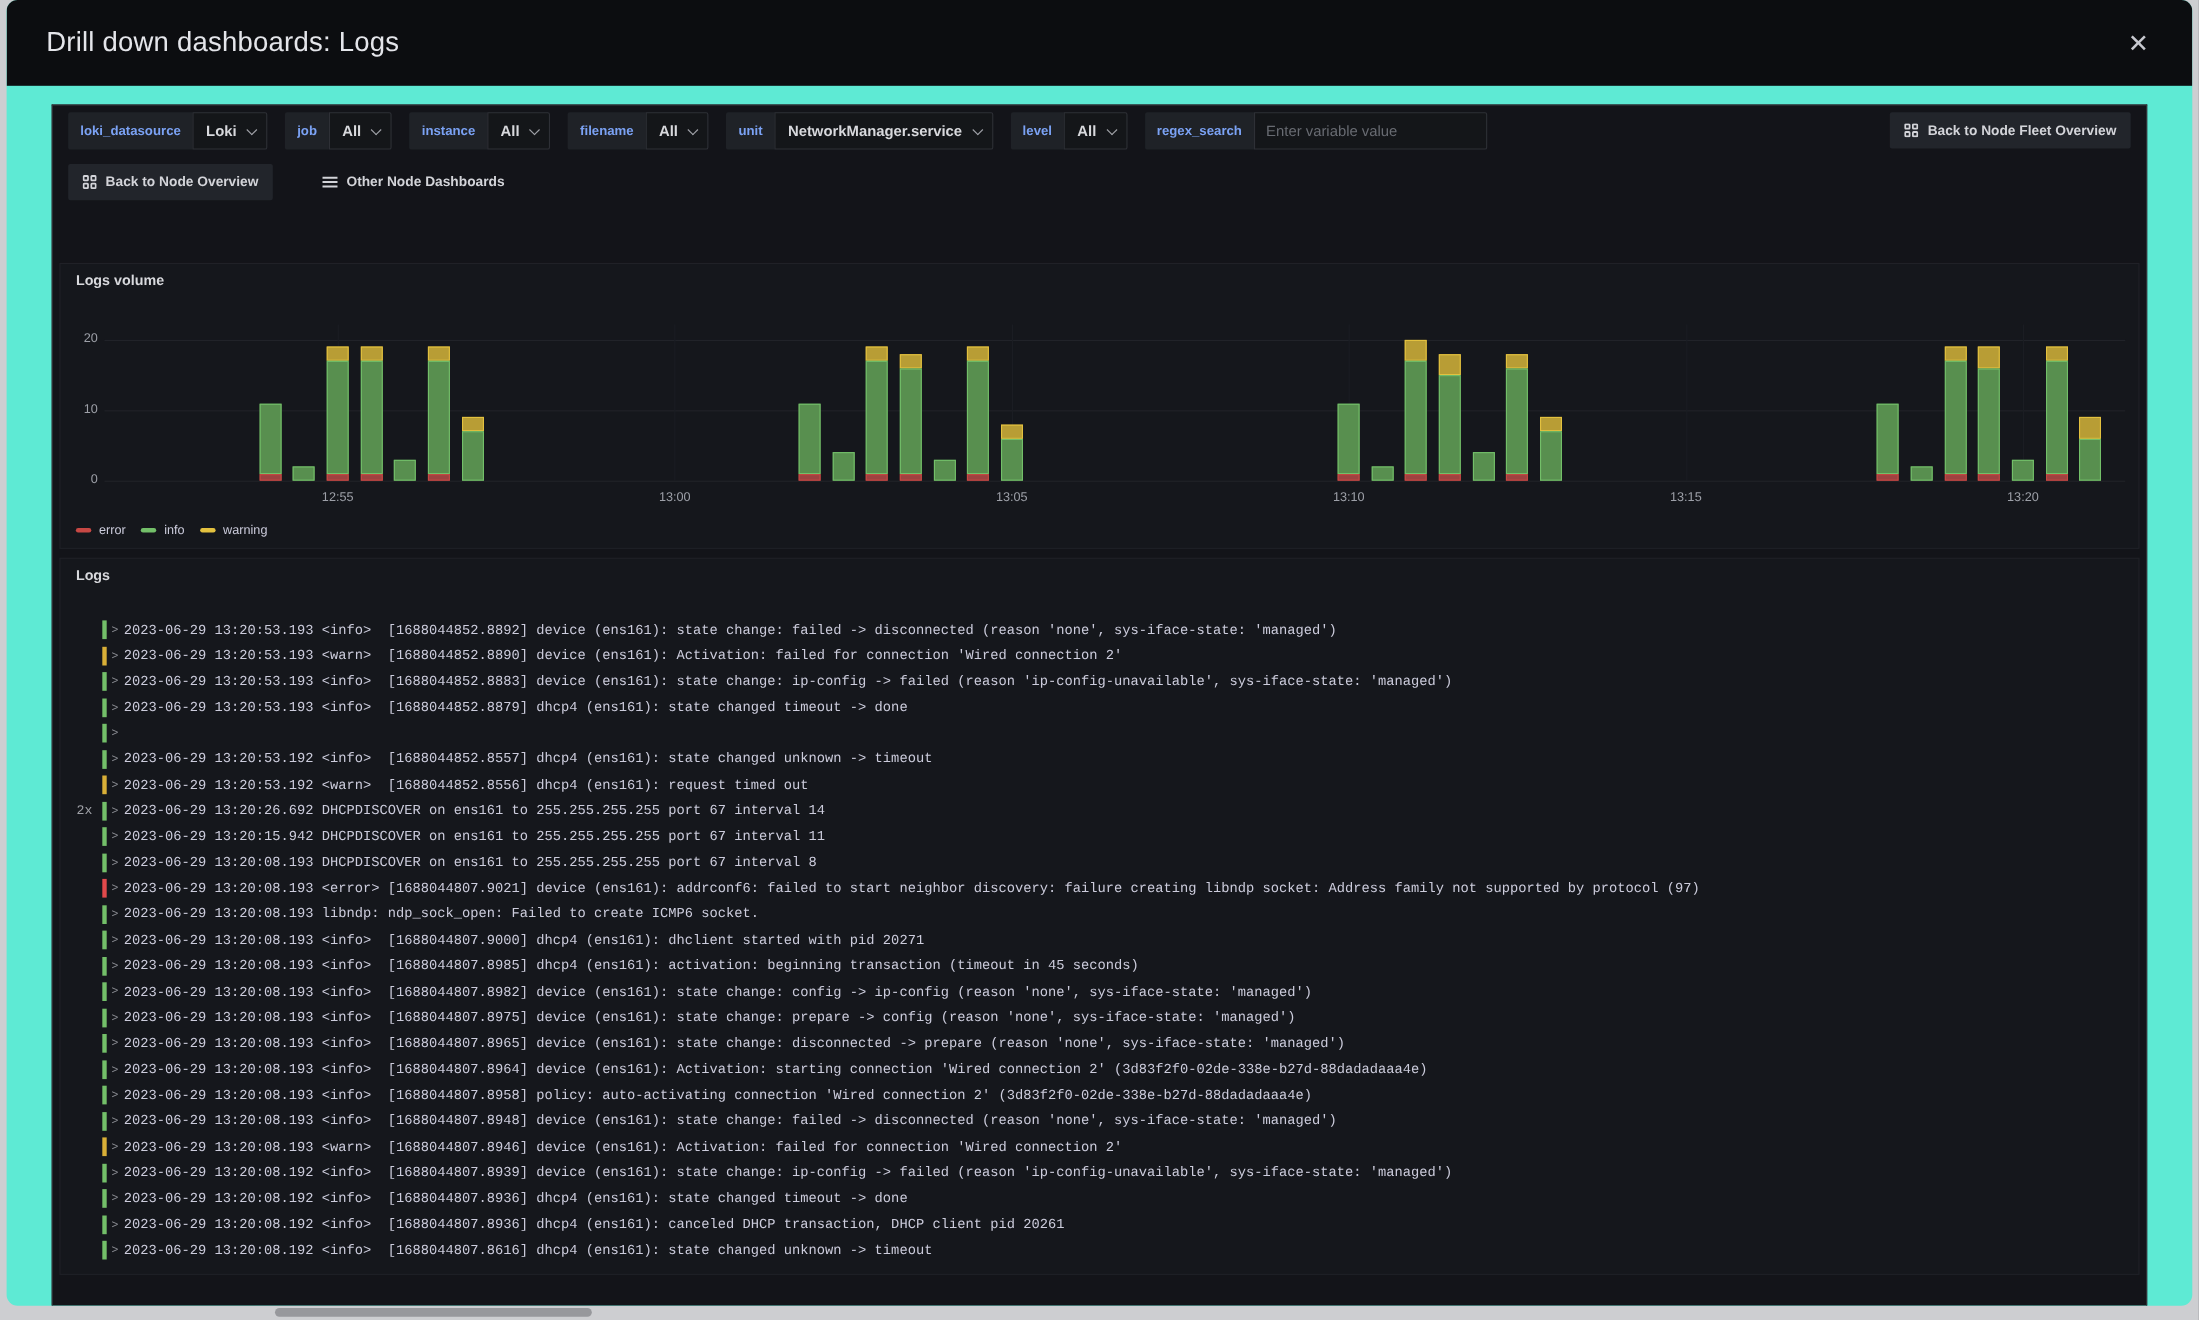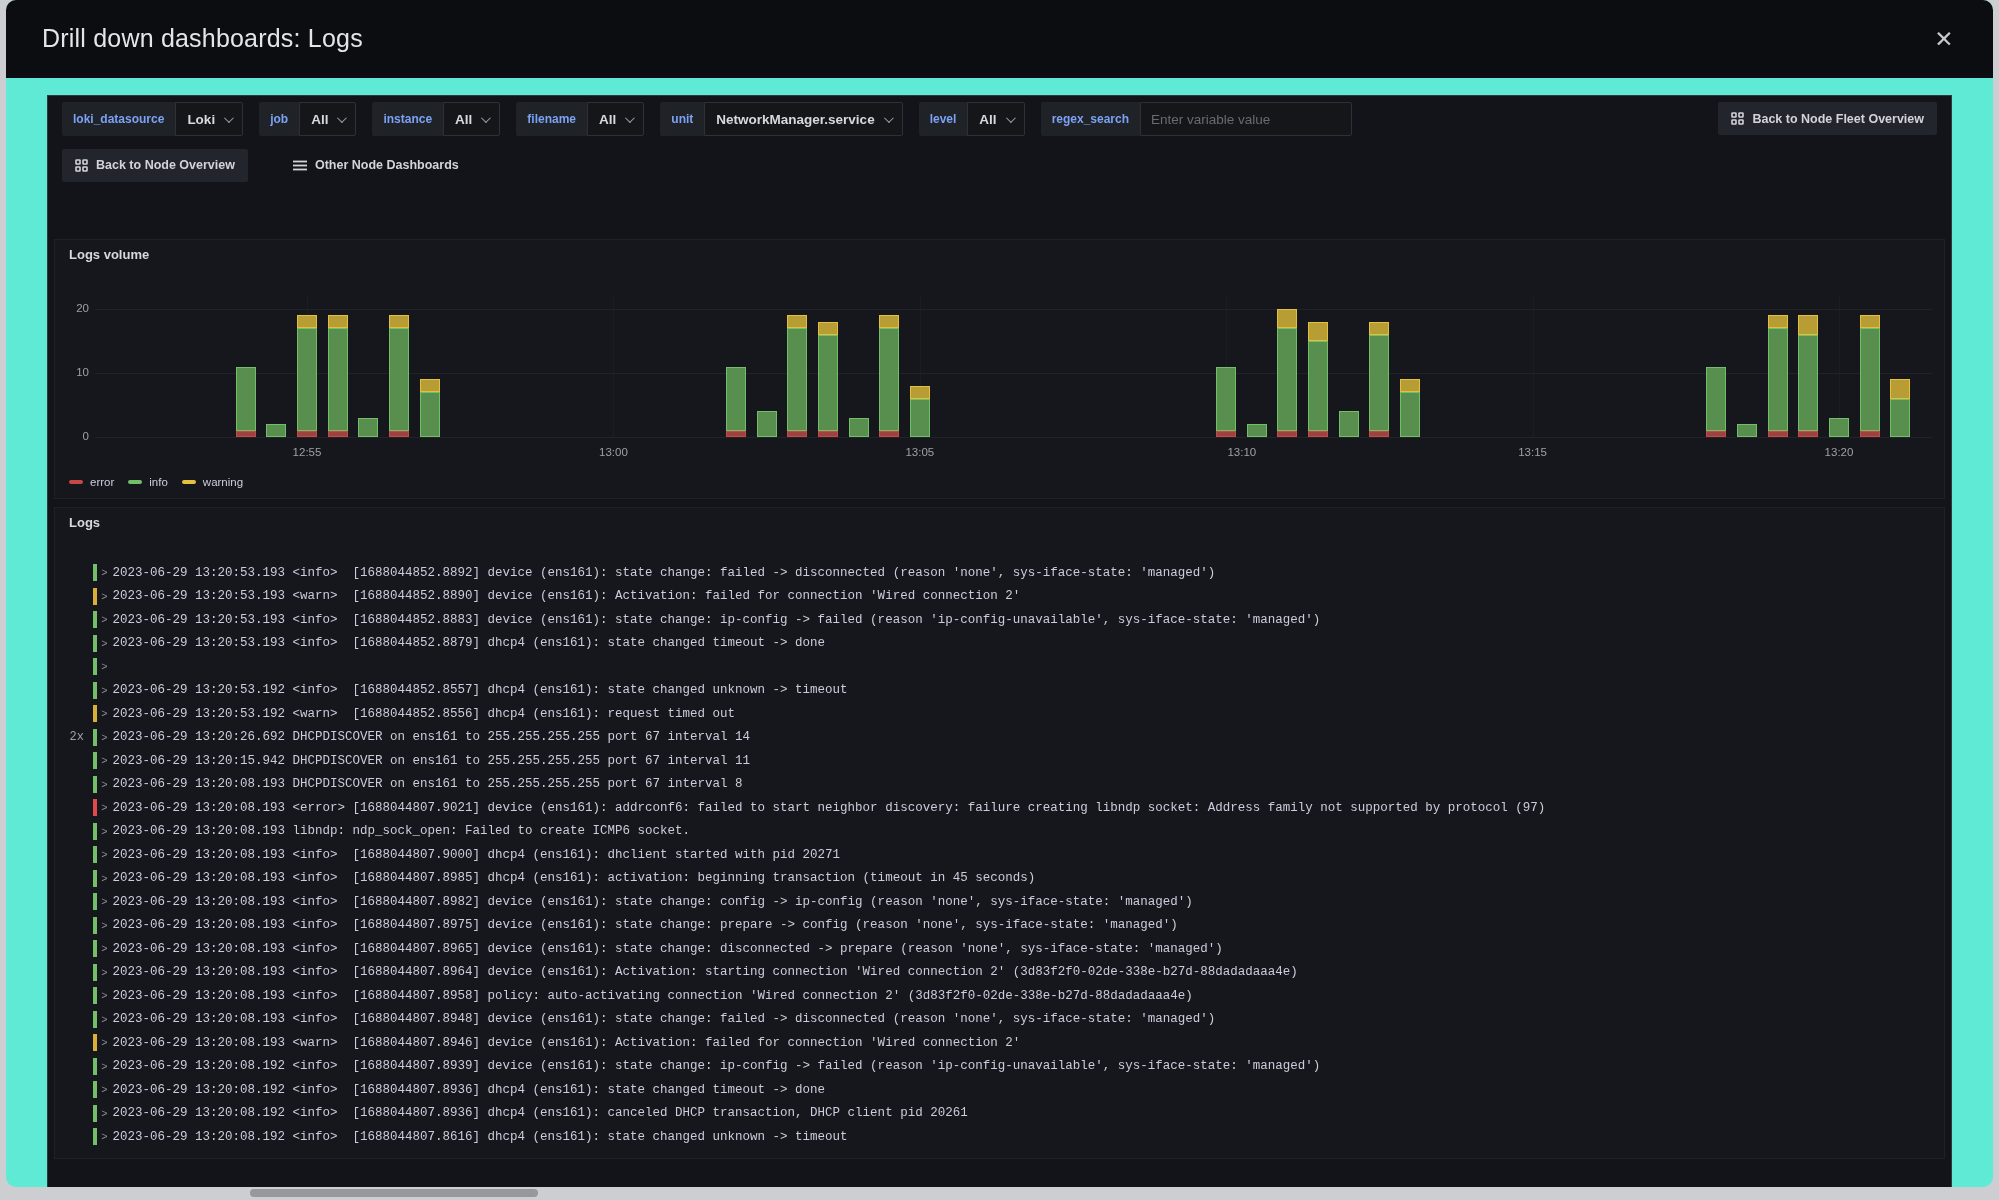--- a/index.html
+++ b/index.html
@@ -190,21 +190,21 @@
           <div class="ytick" style="left: 4px; top: 126px;">10</div>
           <div class="gridline-h" style="left: 40px; right: 12px; top: 69px;"></div>
           <div class="ytick" style="left: 4px; top: 62px;">20</div>
           <div class="gridline-v" style="left: 252px; top: 55px; height: 142px;"></div>
           <div class="xtick" style="left: 222px; top: 206px;">12:55</div>
           <div class="gridline-v" style="left: 558.4px; top: 55px; height: 142px;"></div>
           <div class="xtick" style="left: 528.4px; top: 206px;">13:00</div>
           <div class="gridline-v" style="left: 864.8px; top: 55px; height: 142px;"></div>
           <div class="xtick" style="left: 834.8px; top: 206px;">13:05</div>
           <div class="gridline-v" style="left: 1171.2px; top: 55px; height: 142px;"></div>
-          <div class="xtick" style="left: 1141.2px; top: 206px; text-align: right;">13:10</div>
+          <div class="xtick" style="left: 1141.2px; top: 206px;">13:10</div>
           <div class="gridline-v" style="left: 1477.6px; top: 55px; height: 142px;"></div>
           <div class="xtick" style="left: 1447.6px; top: 206px;">13:15</div>
           <div class="gridline-v" style="left: 1784px; top: 55px; height: 142px;"></div>
           <div class="xtick" style="left: 1754px; top: 206px;">13:20</div>
           <div class="bar" style="left: 180.72px; width: 20px; bottom: 61px; height: 70.4px;">
             <div class="seg" style="height: 6.4px; background: rgb(158, 66, 64); border: 1px solid rgb(199, 72, 68);"></div>
             <div class="seg" style="height: 64px; background: rgb(88, 143, 79); border: 1px solid rgb(115, 191, 105);"></div>
           </div>
           <div class="bar" style="left: 211.36px; width: 20px; bottom: 61px; height: 12.8px;">
             <div class="seg" style="height: 12.8px; background: rgb(88, 143, 79); border: 1px solid rgb(115, 191, 105);"></div>

